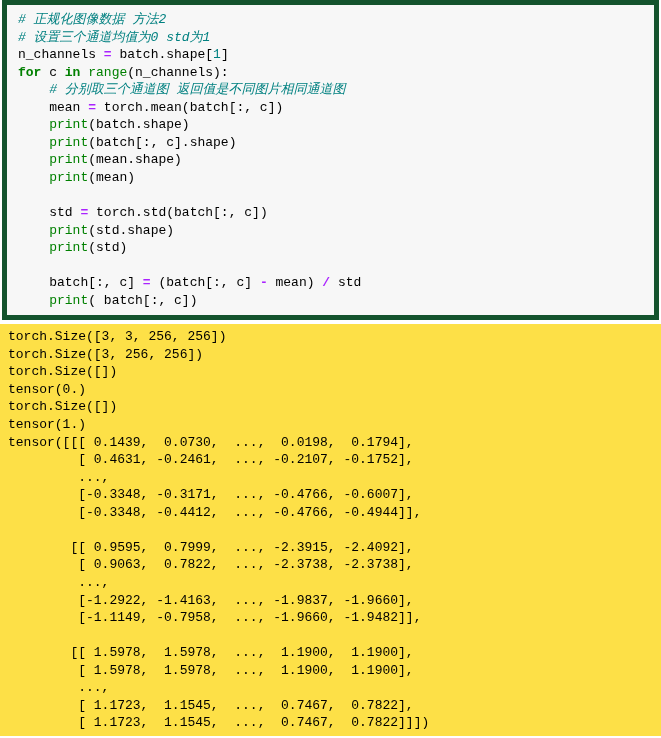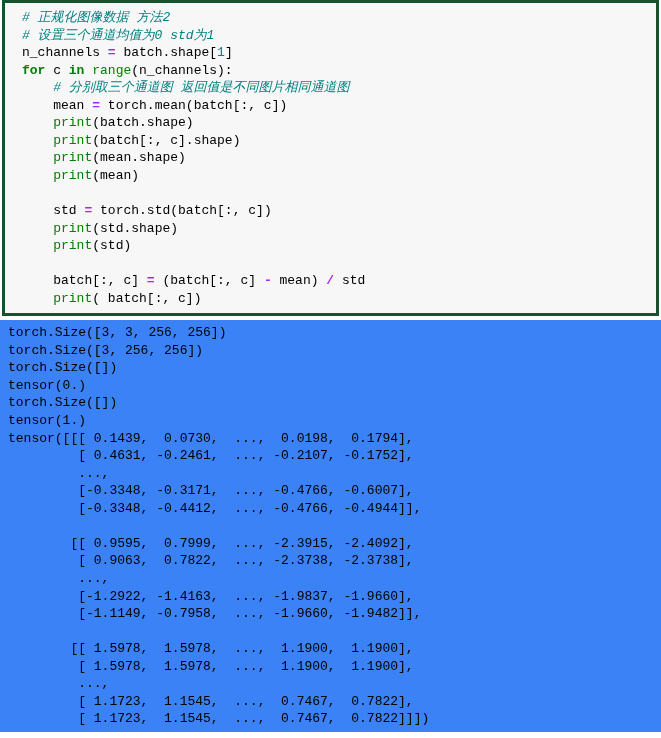--- a/index.html
+++ b/index.html
@@ -4,28 +4,28 @@
 <style>
 body {
   margin: 0;
   font-family: Consolas, Monaco, 'Courier New', monospace;
   font-size: 13px;
   background: #fff;
   color: #000;
 }
 .code-cell {
   background: #f7f7f7;
-  border: 3px solid #14532d;
-  padding: 6px 17px;
+  border: 5px solid #14532d;
+  padding: 6px 11px;
   margin: 0 2px 4px 2px;
   line-height: 1.35;
   white-space: pre;
 }
 .output-cell {
-  background: #3b82f6;
+  background: #fde047;
   padding: 4px 8px;
   line-height: 1.35;
   white-space: pre;
   color: #000;
 }
 .c-comment { color: #008080; font-style: italic; }
 .c-keyword { color: #008000; font-weight: bold; }
 .c-builtin { color: #008000; }
 .c-op { color: #AA22FF; font-weight: bold; }
 .c-name { color: #000; }

